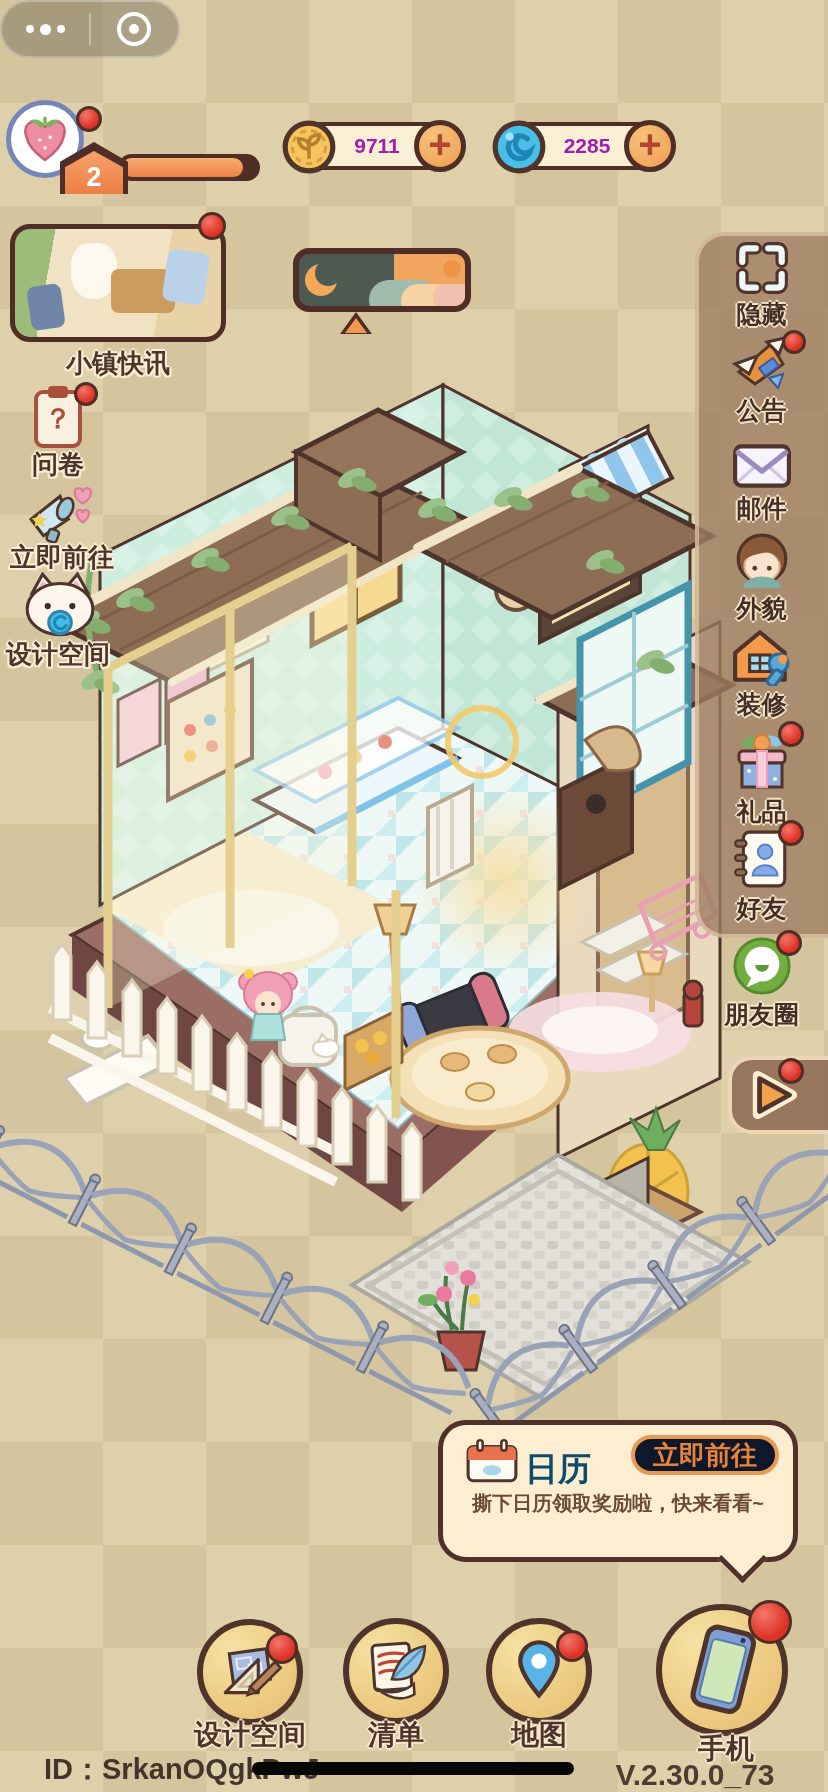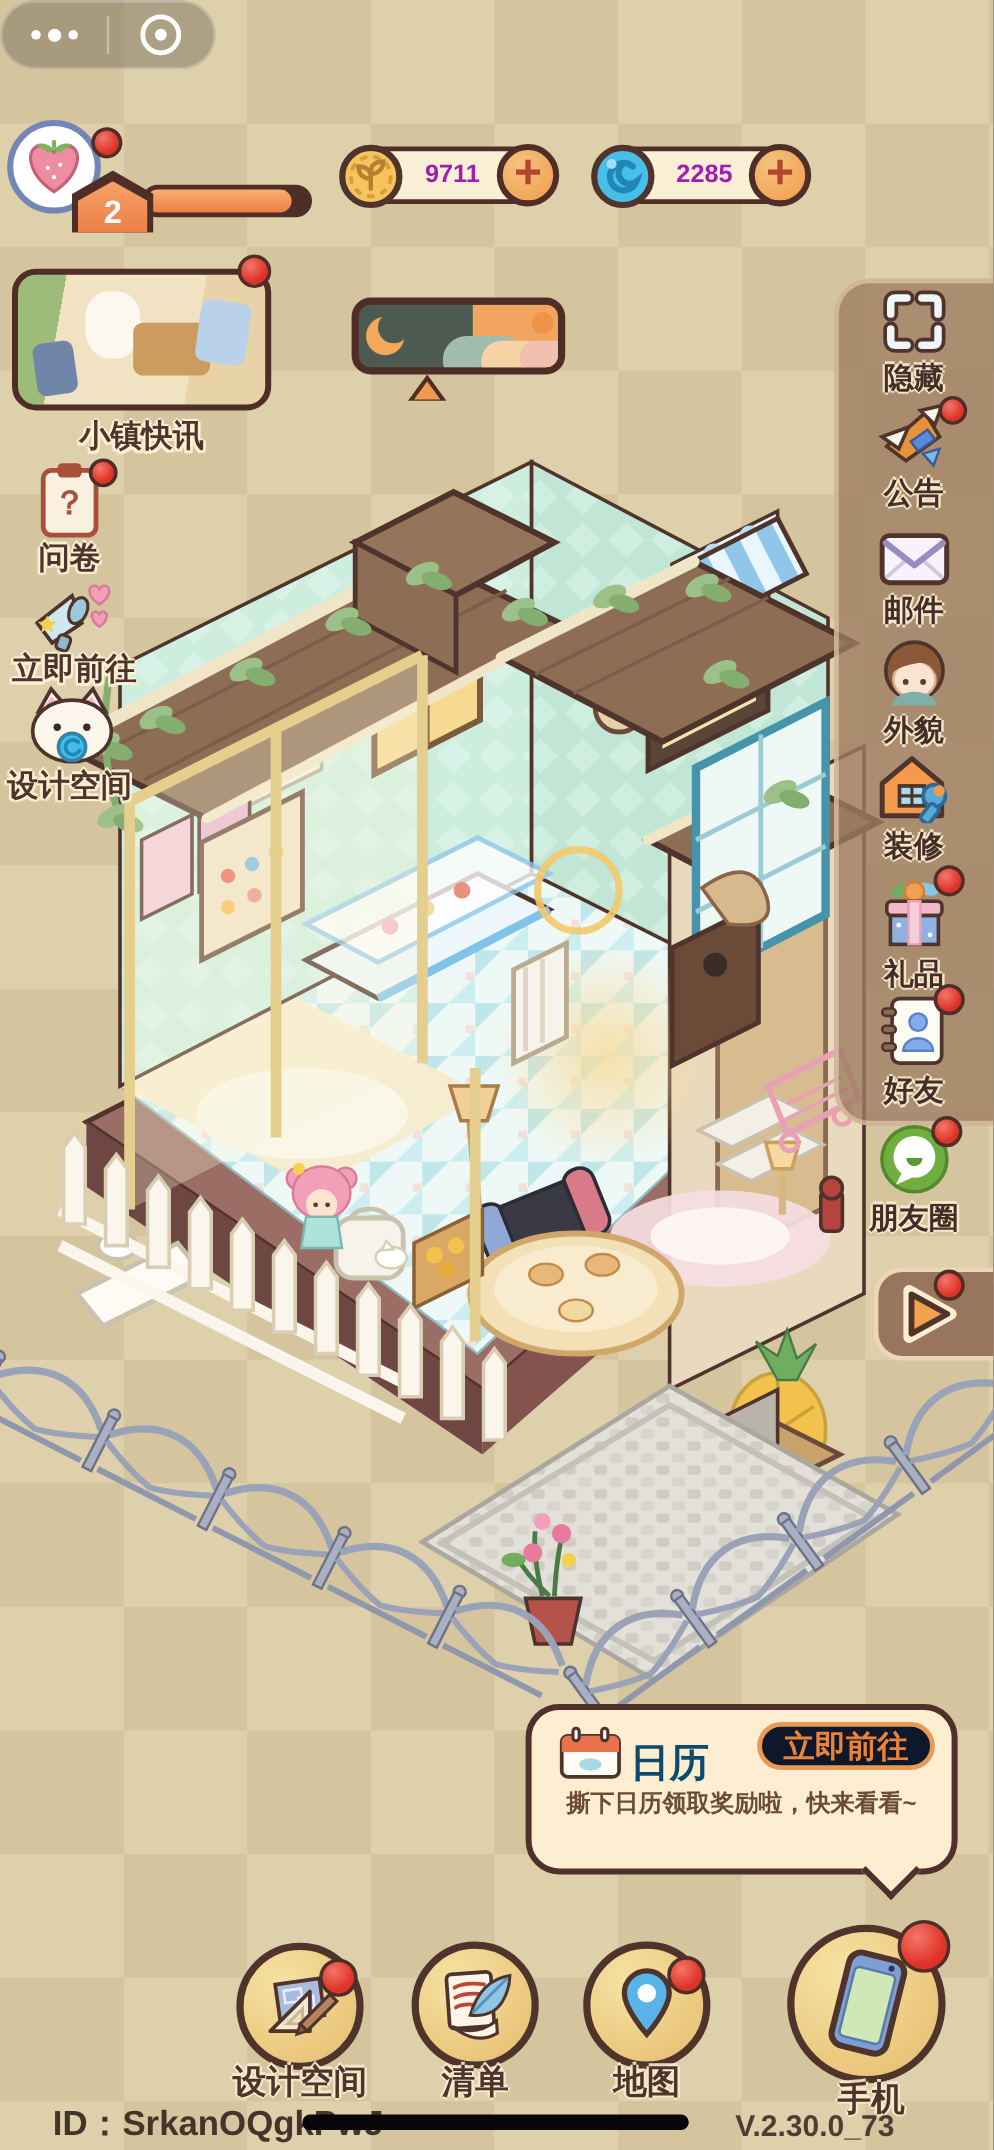--- a/index.html
+++ b/index.html
@@ -87,21 +87,21 @@
     border-right:5px solid #4f302a;border-bottom:5px solid #4f302a;transform:rotate(45deg);}
   .n-title{position:absolute;left:82px;top:22px;font-size:33px;font-weight:bold;color:#0c4a6e;}
   .n-act{position:absolute;right:14px;top:10px;height:40px;padding:0 18px;background:#0f172a;border:4px solid #e89a55;
     border-radius:999px;box-sizing:border-box;display:flex;align-items:center;color:#e8833a;font-weight:bold;font-size:26px;}
   .n-msg{position:absolute;left:12px;right:12px;top:66px;text-align:center;font-size:20px;font-weight:bold;color:#6b4a3a;line-height:1.25;}
   
   .bc{position:absolute;border-radius:50%;background:radial-gradient(circle at 32% 28%,#f6e2a4,#ecca80 62%,#e3bd70);
     border:6px solid #4f342c;box-sizing:border-box;display:flex;align-items:center;justify-content:center;z-index:6;}
   .bl{position:absolute;font-weight:bold;color:#4e342a;font-size:28px;text-align:center;z-index:7;
     text-shadow:0 2px 0 rgba(248,234,206,.9),0 -2px 0 rgba(248,234,206,.9),2px 0 0 rgba(248,234,206,.9),-2px 0 0 rgba(248,234,206,.9);}
-  .ver{left:594px;top:1758px;width:170px;text-align:center;font-size:25px;font-weight:bold;color:#4e3d33;z-index:7;}
+  .ver{left:610px;top:1758px;width:170px;text-align:center;font-size:30px;font-weight:bold;color:#4e3d33;z-index:7;}
   .pid{left:44px;top:1750px;font-size:29px;font-weight:bold;color:#44352c;z-index:7;}
   .homebar{left:252px;top:1762px;width:322px;height:13px;background:#070707;border-radius:7px;z-index:8;}
   .scene{left:0;top:0;z-index:1;}
 </style>
 </head>
 <body>
 
 <div class="stage">
 
   <svg class="abs scene" width="828" height="1792" viewBox="0 0 828 1792">

